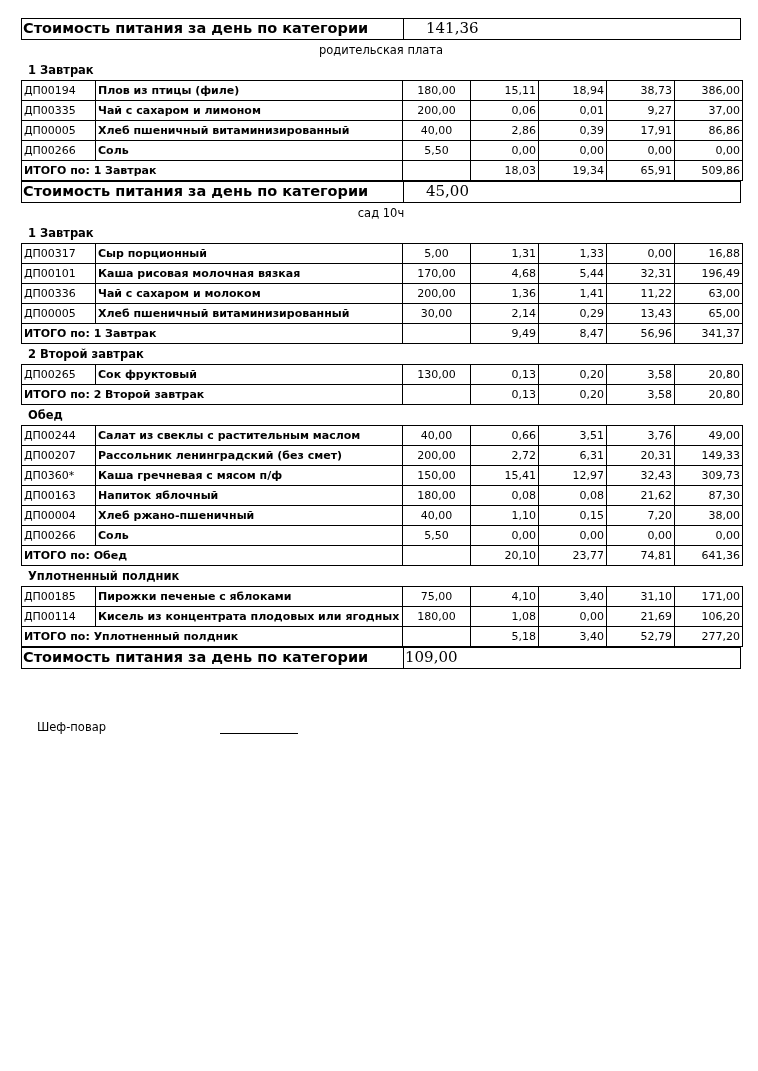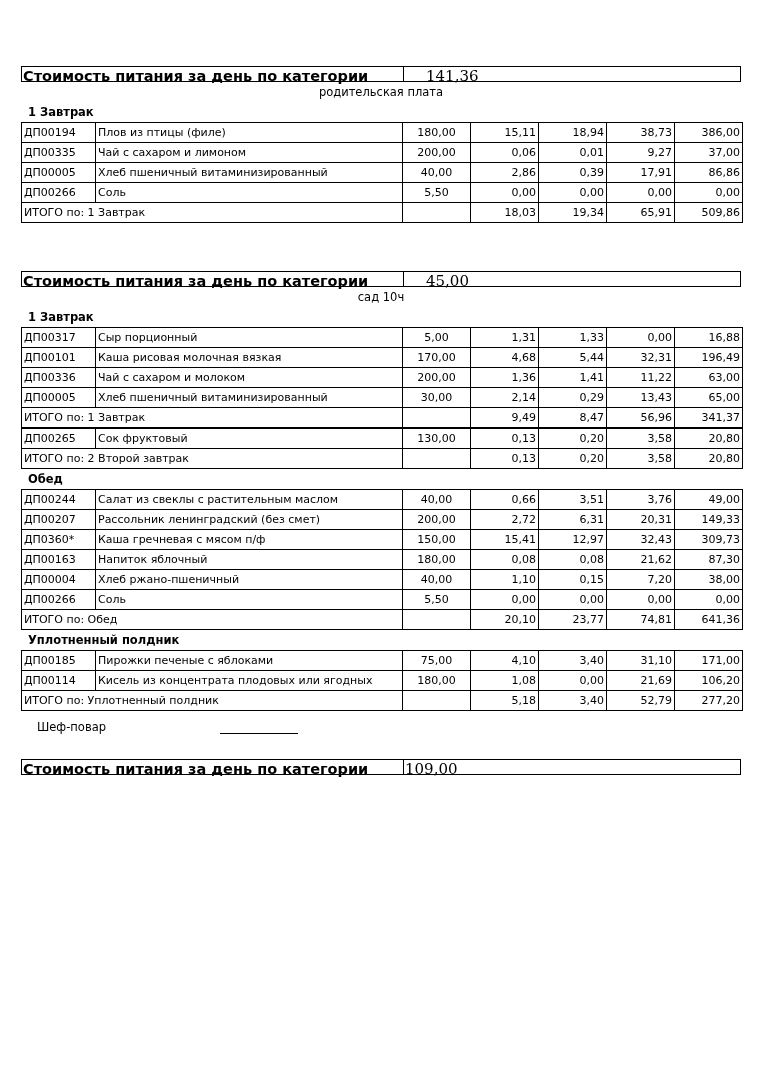--- a/index.html
+++ b/index.html
@@ -1,31 +1,31 @@
 <!DOCTYPE html>
 <html><head>
 <meta charset="utf-8">
 <style>
   html, body { margin:0; padding:0; background:#fff; }
   body { width:758px; height:1071px; position:relative; font-family:"DejaVu Sans", sans-serif; color:#000; overflow:hidden; }
   .page { position:absolute; left:21px; top:18px; width:720px; }
-  .cat-row { display:flex; border:1px solid #000; height:16px; box-sizing:border-box;margin-top:48px; }
+  .cat-row { display:flex; border:1px solid #000; height:22px; box-sizing:border-box; }
   .cat-row .lbl { width:380px; border-right:1px solid #000; font-weight:bold; font-size:14.5px; line-height:19px; padding-left:1px; white-space:nowrap; }
   .cat-row .val { flex:1; font-family:"DejaVu Serif", serif; font-weight:normal; font-size:15px; line-height:19px; }
   .cat-row .val.indent { padding-left:22px; }
   .cat-row .val.flush { padding-left:1px; }
   .sub { text-align:center; font-weight:normal; font-size:11.5px; height:20px; line-height:20px; }
   .meal { font-weight:bold; font-size:11.5px; height:20px; line-height:20px; padding-left:7px; }
   table { border-collapse:collapse; width:720px; table-layout:fixed; font-size:11px; }
   td { border:1px solid #000; height:19px; padding:0 2px; white-space:nowrap; overflow:hidden; line-height:18px; }
   td.c-code { width:69px;margin-top:12px; }
-  td.c-name { width:302px; }
+  td.c-name { width:302px;font-weight:bold; }
   td.c-qty { width:63px; text-align:center; }
   td.c-num { width:63px; text-align:right; }
-  tr.total td.c-code { font-weight:normal; }
+  tr.total td.c-code { font-weight:bold; }
   .sig { position:absolute; left:37px; top:720px; font-size:11.5px; }
   .sig-line { position:absolute; left:220px; top:733px; width:78px; border-bottom:1px solid #000; }
 </style>
 </head>
 <body>
 
 <div class="page">
 
   <div class="cat-row">
     <div class="lbl">Стоимость питания за день по категории</div>
@@ -131,20 +131,21 @@
       <td class="c-code" colspan="2">ИТОГО по: 1 Завтрак</td>
       <td class="c-qty"></td>
       <td class="c-num">9,49</td>
       <td class="c-num">8,47</td>
       <td class="c-num">56,96</td>
       <td class="c-num">341,37</td>
     </tr>
   </tbody>
     </table>
 
+  <div class="meal">2 Второй завтрак</div>
   <table>
     <tbody>
         <tr>
       <td class="c-code">ДП00265</td>
       <td class="c-name">Сок фруктовый</td>
       <td class="c-qty">130,00</td>
       <td class="c-num">0,13</td>
       <td class="c-num">0,20</td>
       <td class="c-num">3,58</td>
       <td class="c-num">20,80</td>

